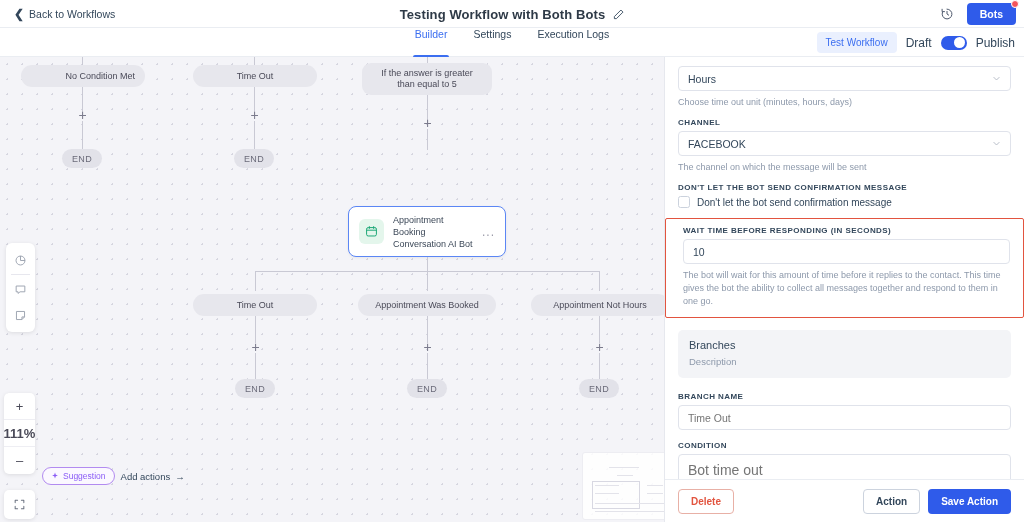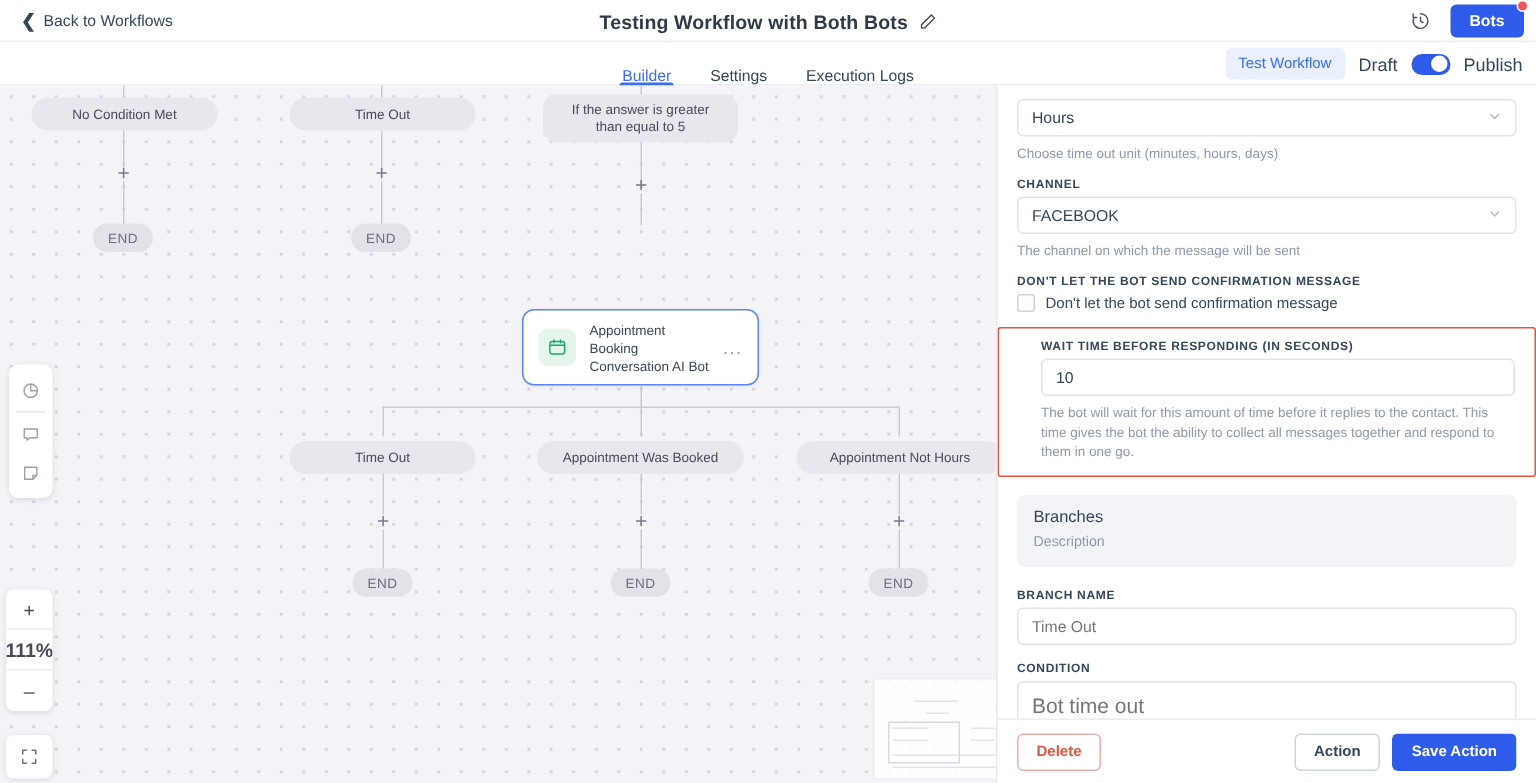--- a/index.html
+++ b/index.html
@@ -50,21 +50,21 @@
   .tabbar {
     position: absolute; top: 28px; left: 0; width: 1024px; height: 29px;
     background: #fff; border-bottom: 1px solid #eaedf2;
   }
   .tabs {
     position: absolute; left: 0; right: 0; top: 0; height: 29px;
     display: flex; align-items: center; justify-content: center; gap: 26px;
   }
   .tab {
     font-size: 10.5px; color: #33475b; cursor: pointer;
-    height: 29px; display: flex; align-items: flex-end; position: relative;
+    height: 29px; display: flex; align-items: flex-start; position: relative;
   }
   .tab.active { color: #3b6ef0; font-weight: 500; }
   .tab.active::after {
     content: ""; position: absolute; bottom: 0; left: -2px; right: -2px;
     height: 2.5px; background: #3b6ef0; border-radius: 2px 2px 0 0;
   }
   .tabbar-right {
     position: absolute; right: 9px; top: 0; height: 29px;
     display: flex; align-items: center; gap: 9px;
   }
@@ -194,21 +194,21 @@
   .sel-chev { position: absolute; right: 9px; top: 50%; transform: translateY(-50%); }
   .fld-help { font-size: 9px; color: #8d99ab; margin-top: 5px; line-height: 13px; }
   .chk-row { display: flex; align-items: center; gap: 7px; margin-top: 3px; }
   .chk-box {
     width: 12px; height: 12px; border: 1px solid #cbd2dd; border-radius: 2.5px;
     background: #fff; cursor: pointer; flex: none;
   }
   .chk-label { font-size: 10px; color: #33475b; }
   .hl-box {
     border: 1.5px solid #e2543f; border-radius: 2px;
-    margin: 12px -13px; padding: 7px 13px 9px 28px;
+    margin: 12px -13px; padding: 7px 13px 9px 17px;
   }
   .branches-card {
     background: #f3f4f7; border-radius: 5px; padding: 9px 11px 11px 11px;
   }
   .br-title { font-size: 11px; color: #33475b; }
   .br-desc { font-size: 9.5px; color: #8d99ab; margin-top: 5px; }
   .fld-textarea {
     width: 100%; height: 46px; border: 1px solid #e0e3eb; border-radius: 4px;
     background: #fff; font-size: 14px; color: #9aa5b5; padding: 7px 9px;
     font-family: "Liberation Sans", sans-serif; outline: none; resize: none;
@@ -286,21 +286,21 @@
       <span class="pub-label">Publish</span>
     </div>
   </div>
 
   <div class="canvas">
 
     <div class="conn vline" style="left:82px; top:0px; height:8px;"></div>
     <div class="conn vline" style="left:254px; top:0px; height:8px;"></div>
     <div class="conn vline" style="left:427px; top:0px; height:6px;"></div>
 
-    <div class="node-pill" style="left:21px; top:8px; width:124px;">
+    <div class="node-pill" style="left:21px; top:8px; width:124px;justify-content:flex-end;">
       <span>No Condition Met</span>
     </div>
     <div class="node-pill" style="left:193px; top:8px; width:124px;">
       <span>Time Out</span>
     </div>
     <div class="node-pill two-line" style="left:362px; top:6px; width:130px;">
       <span>If the answer is greater than equal to 5</span>
     </div>
 
     <div class="conn vline" style="left:82px; top:30px; height:28px;"></div>
@@ -399,20 +399,32 @@
       <div class="z-item">+</div>
       <div class="z-item zoom-pct">111%</div>
       <div class="z-item">–</div>
     </div>
     <div class="fitbtn">
       <svg width="13" height="13" viewBox="0 0 18 18">
         <path d="M3 6.4V3h3.4M11.6 3H15v3.4M15 11.6V15h-3.4M6.4 15H3v-3.4" fill="none" stroke="#6b7280" stroke-width="1.4" stroke-linecap="round" stroke-linejoin="round"></path>
       </svg>
     </div>
 
+    <div class="sugg-row">
+      <div class="sugg-pill">
+        <svg width="8" height="8" viewBox="0 0 16 16">
+            <path d="M8 1.2l1.5 4.3 4.3 1.5-4.3 1.5L8 12.8 6.5 8.5 2.2 7l4.3-1.5z" fill="#8b5cf6"></path>
+          </svg>
+        <span>Suggestion</span>
+      </div>
+      <div class="add-actions">
+        <span>Add actions</span>
+        <span>→</span>
+      </div>
+    </div>
 
     <div class="minimap">
       <div class="mm-line" style="left:26px; top:14px; width:30px;"></div>
       <div class="mm-line" style="left:34px; top:22px; width:16px;"></div>
       <div class="mm-box" style="left:9px; top:28px; width:48px; height:28px;"></div>
       <div class="mm-line" style="left:12px; top:32px; width:24px;"></div>
       <div class="mm-line" style="left:64px; top:32px; width:16px;"></div>
       <div class="mm-line" style="left:12px; top:40px; width:24px;"></div>
       <div class="mm-line" style="left:64px; top:40px; width:16px;"></div>
       <div class="mm-line" style="left:12px; top:50px; width:70px;"></div>

